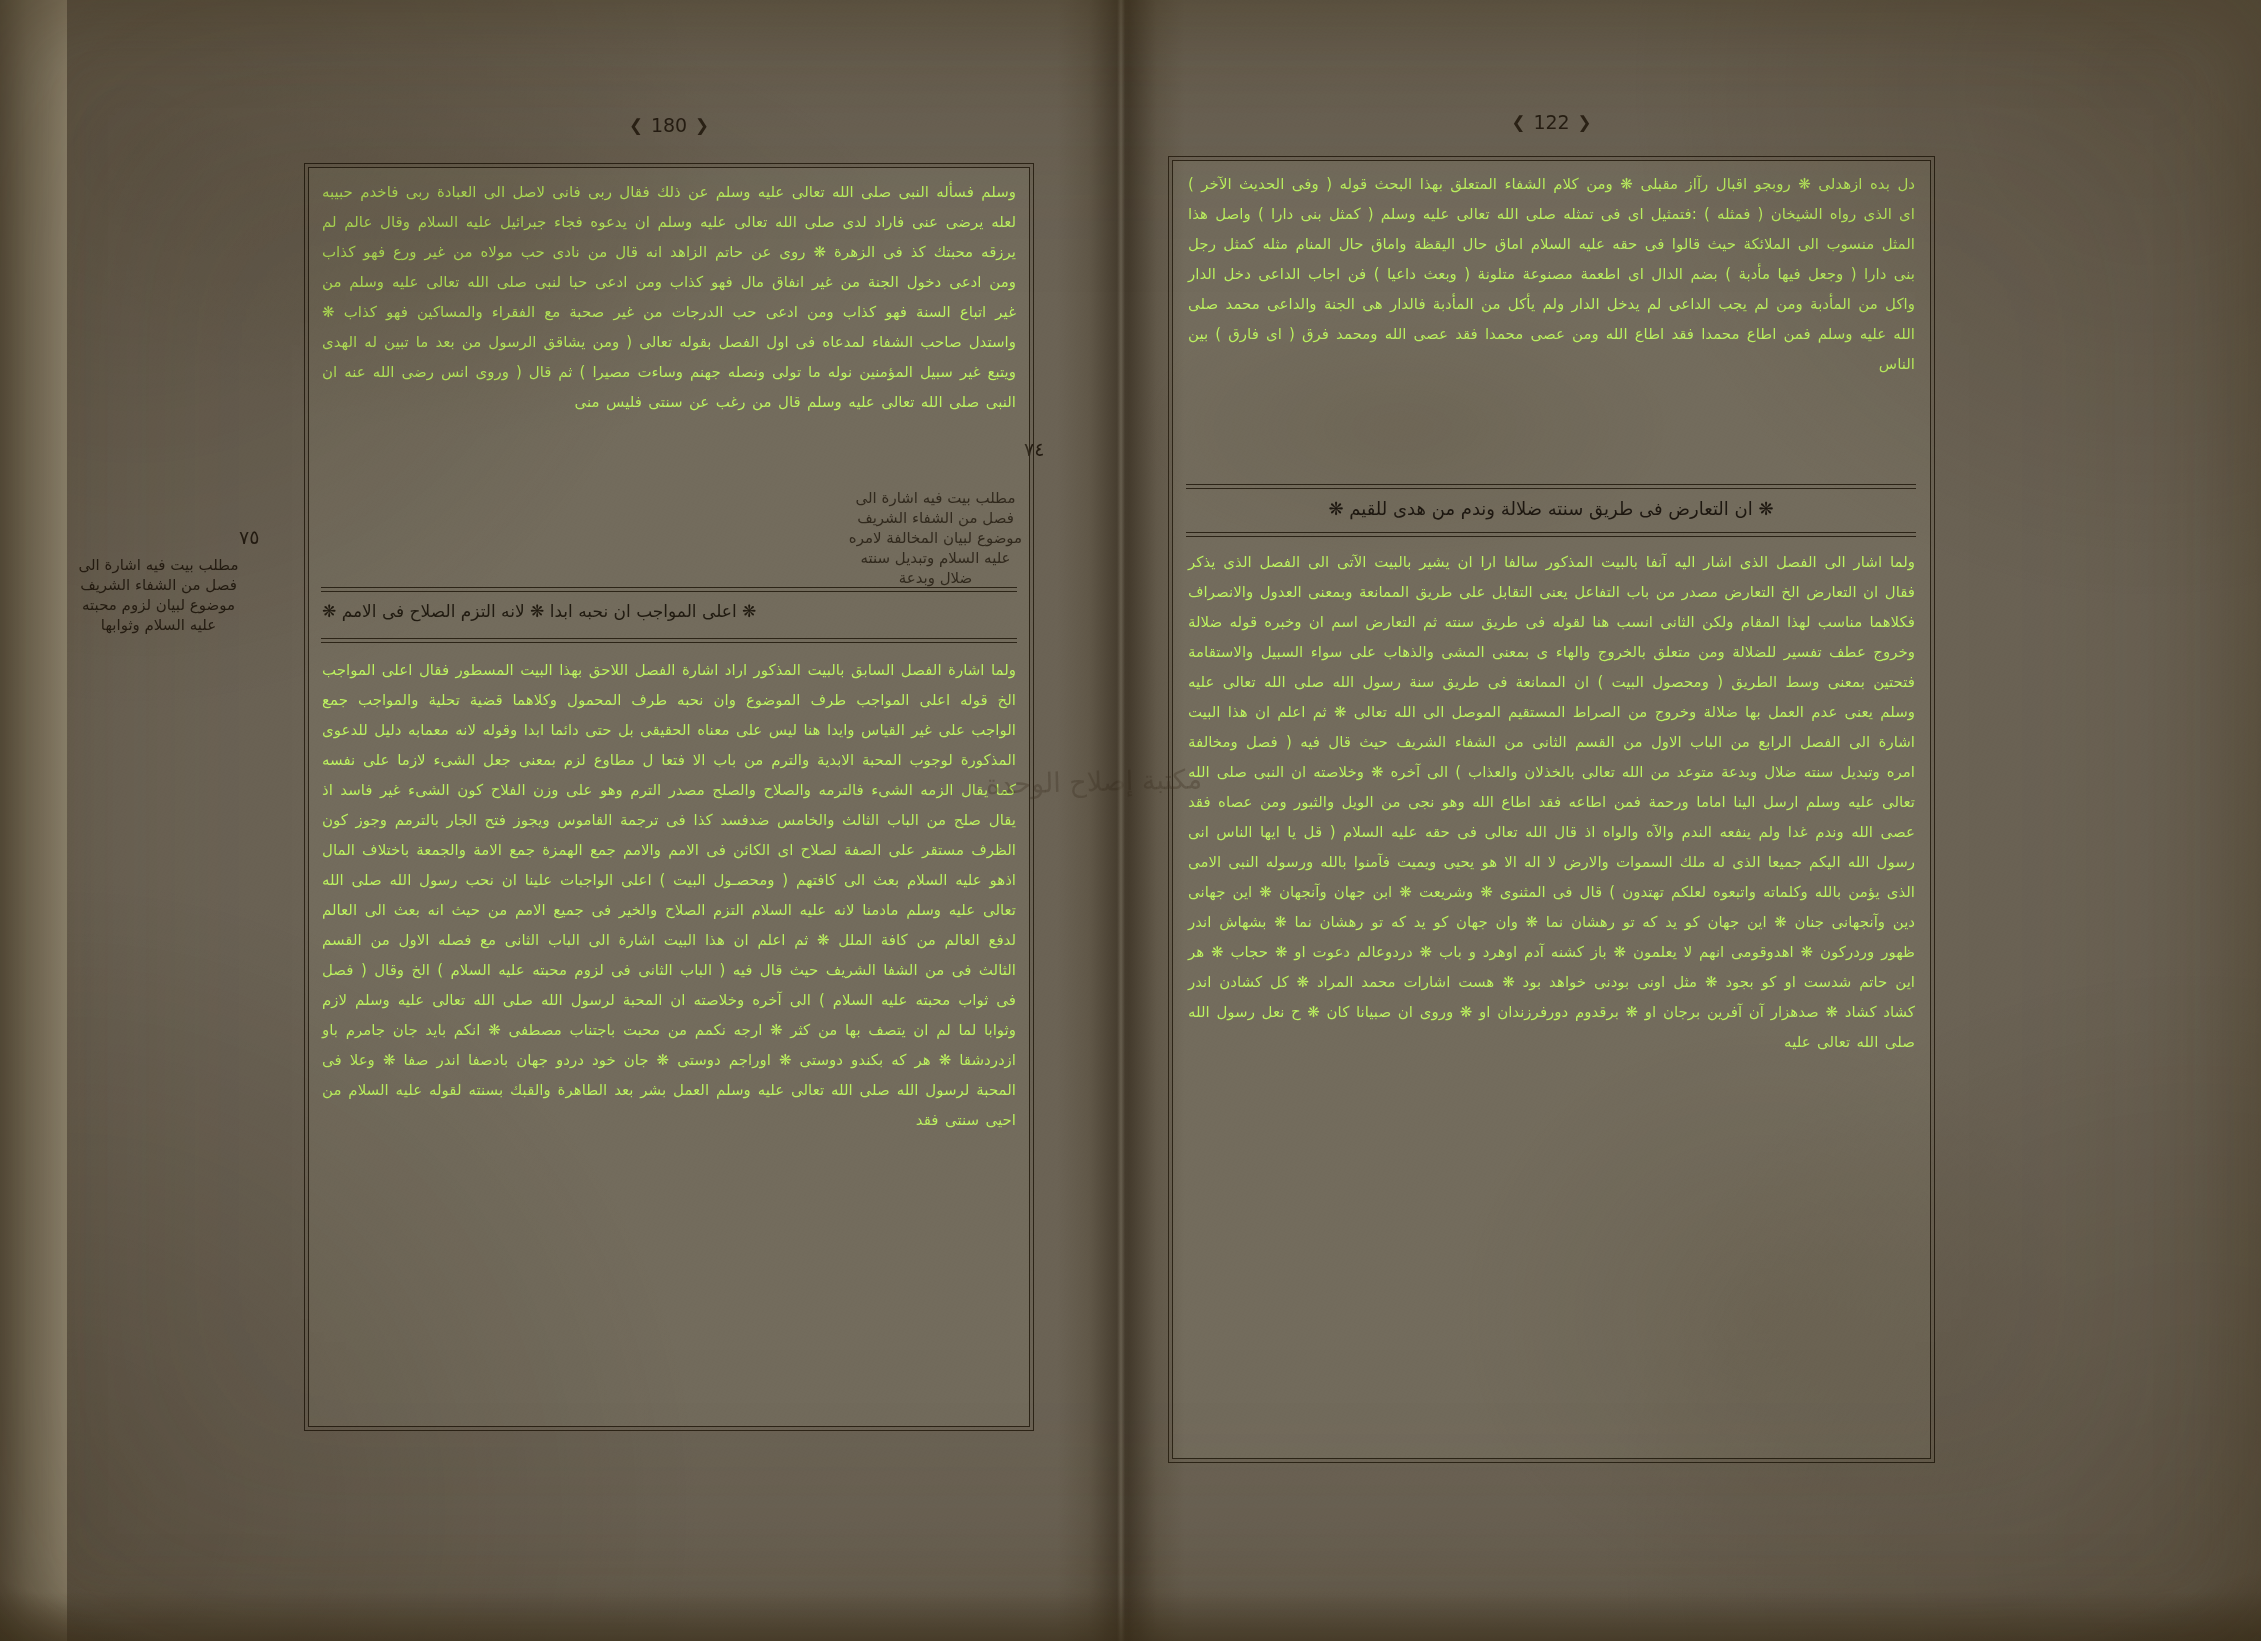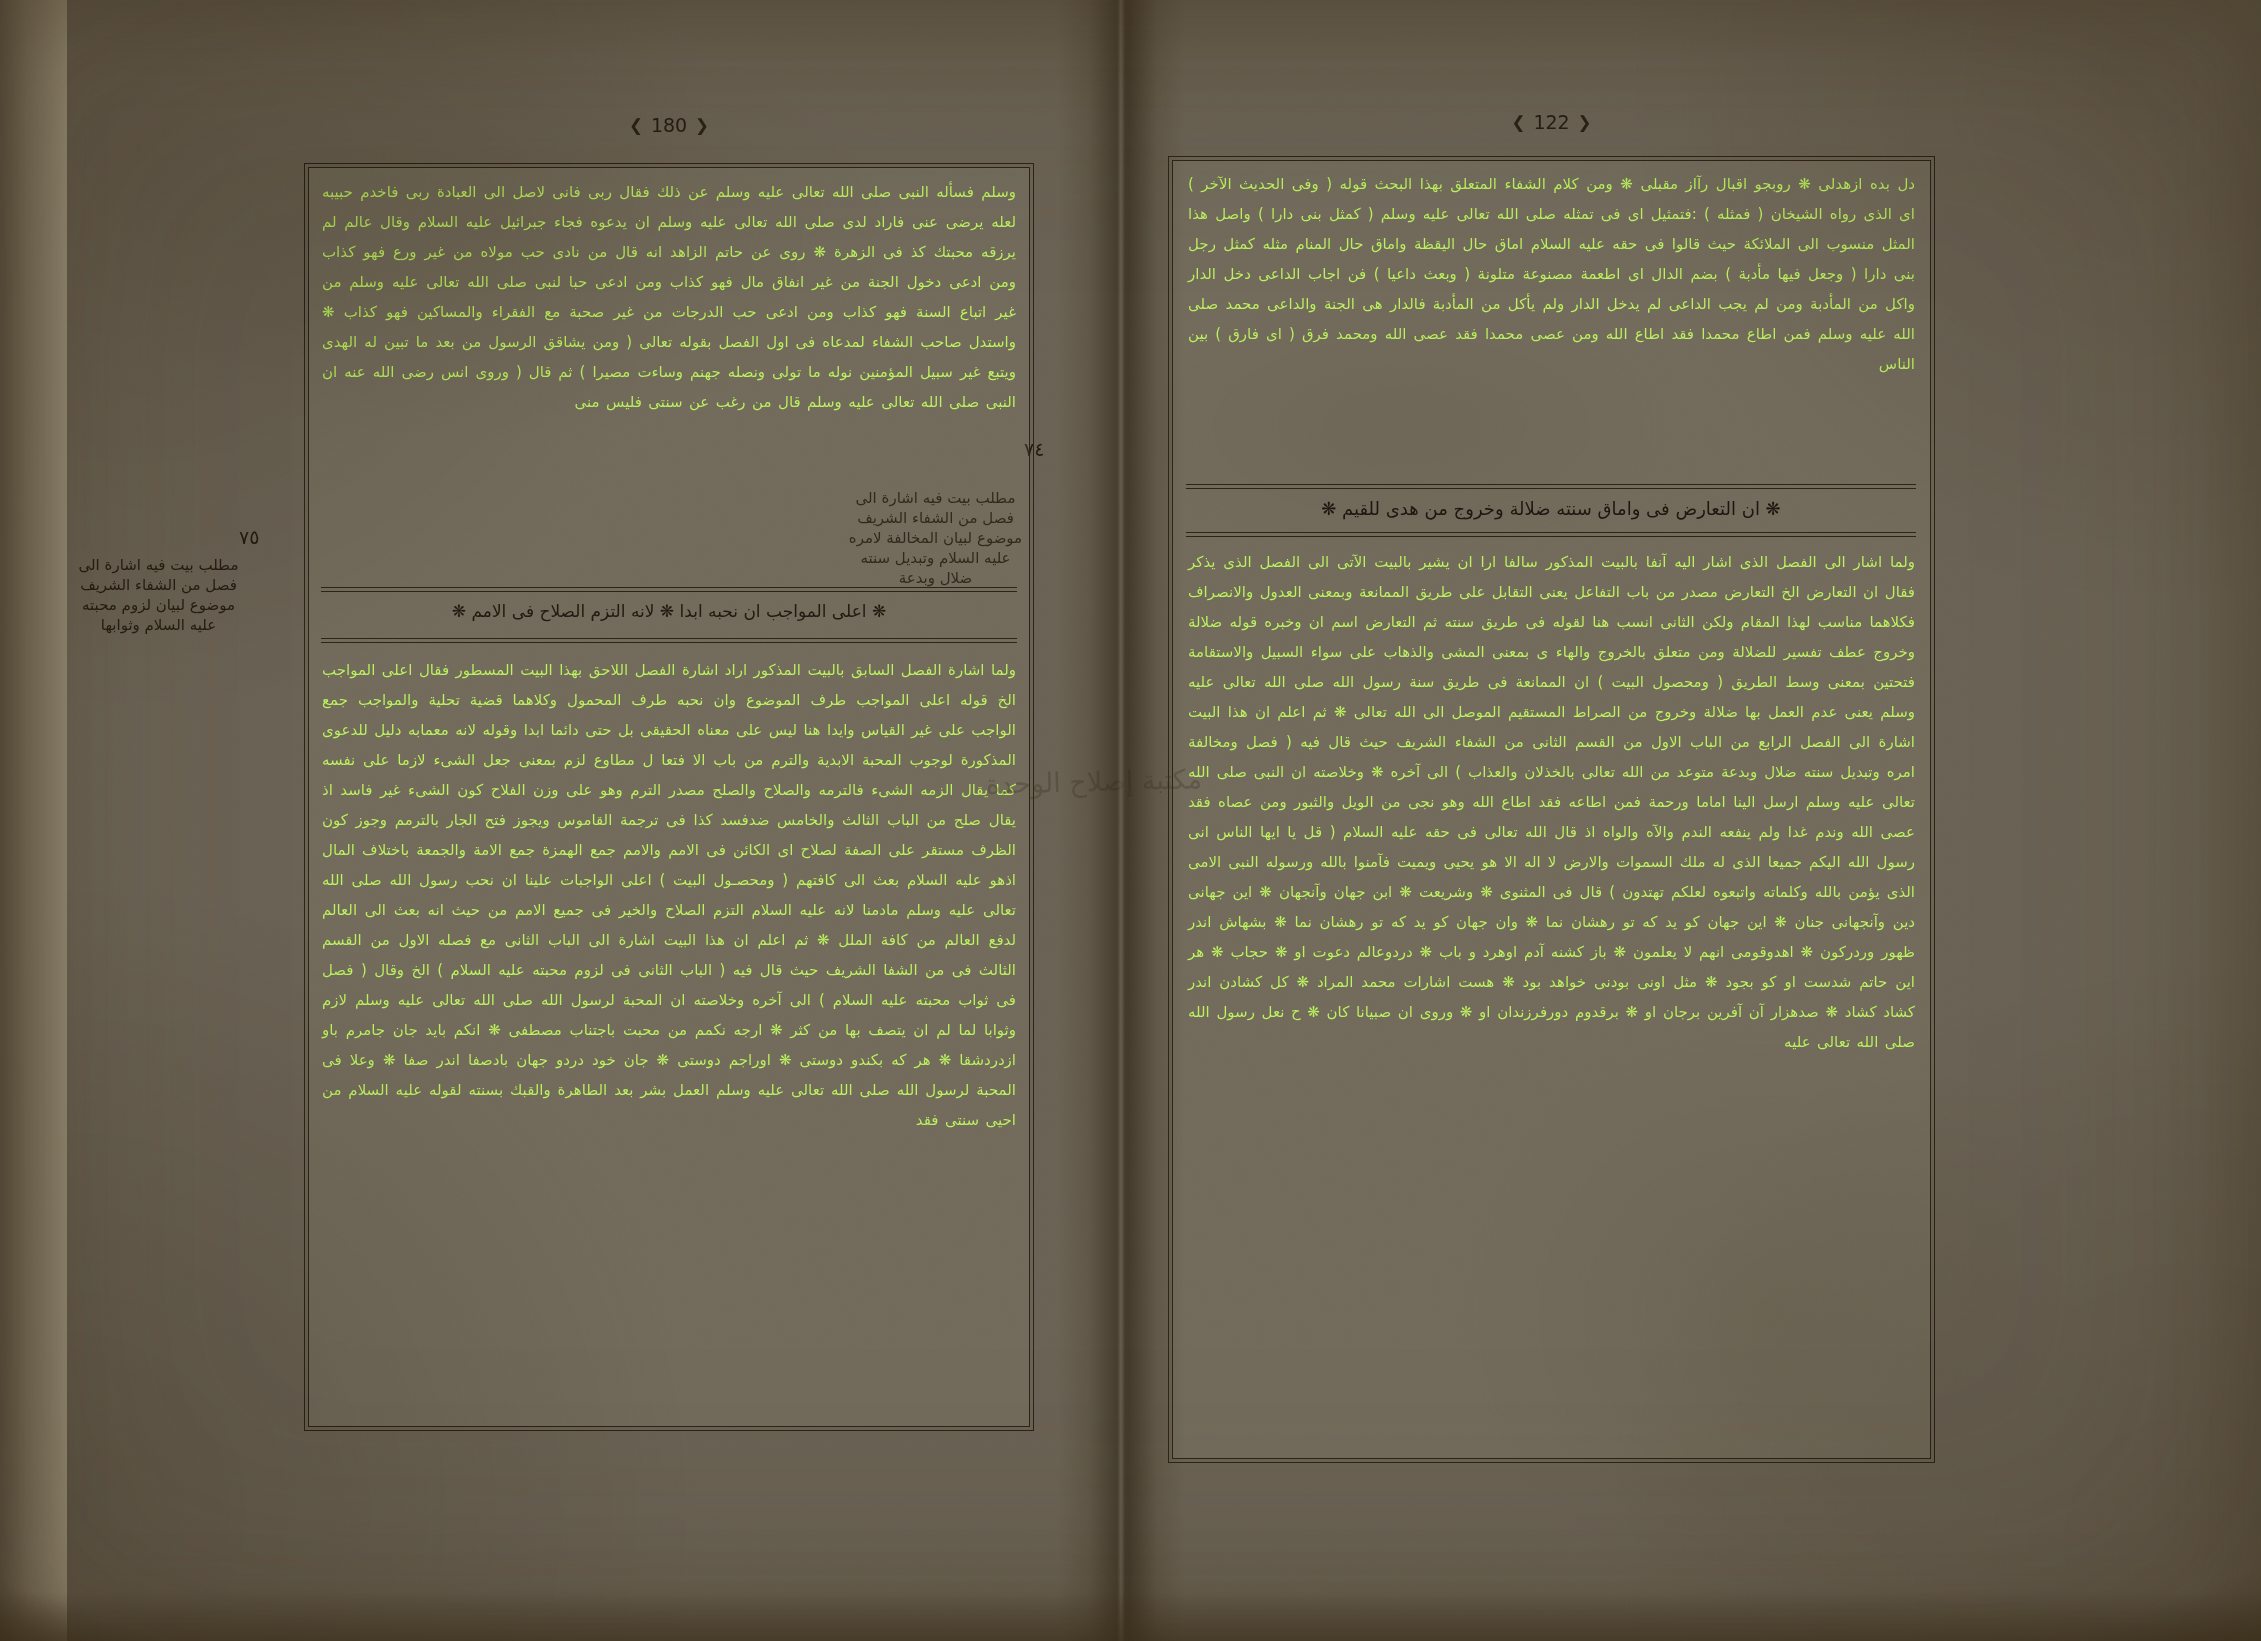--- a/index.html
+++ b/index.html
@@ -180,21 +180,21 @@
     left: 12.2px; right: 12.2px;
     border-top: 1.7px solid #2c2417;
     border-bottom: 1.1px solid #2c2417;
     height: 2.8px;
   }
 
   
   .heading {
     position: absolute;
     left: 14.4px; right: 1px;
-    text-align: center;
+    text-align: left;
     font-size: 17px;
     line-height: 29px;
     color: #201a10;
   }
 
   
   .margin-note {
     position: absolute;
     direction: rtl;
     font-size: 15px;
@@ -281,21 +281,21 @@
       <span class="orn">❯</span>
     </div>
 
     <div class="text-frame" id="frame-right"></div>
 
     <div class="body-text arabic" style="left:72px; right:72px; top:169px; width:727px;">دل بده ازهدلى ❋ روبجو اقبال رآاز مقبلى ❋ ومن كلام الشفاء المتعلق بهذا البحث قوله ( وفى الحديث الآخر ) اى الذى رواه الشيخان ( فمثله ) :فتمثيل اى فى تمثله صلى الله تعالى عليه وسلم ( كمثل بنى دارا ) واصل هذا المثل منسوب الى الملائكة حيث قالوا فى حقه عليه السلام اماق حال اليقظة واماق حال المنام مثله كمثل رجل بنى دارا ( وجعل فيها مأدبة ) بضم الدال اى اطعمة مصنوعة متلونة ( وبعث داعيا ) فن اجاب الداعى دخل الدار واكل من المأدبة ومن لم يجب الداعى لم يدخل الدار ولم يأكل من المأدبة فالدار هى الجنة والداعى محمد صلى الله عليه وسلم فمن اطاع محمدا فقد اطاع الله ومن عصى محمدا فقد عصى الله ومحمد فرق ( اى فارق ) بين الناس</div>
 
     <div class="rule" style="left:70px; width:730px; top:484px;"></div>
     <div class="rule" style="left:70px; width:730px; top:532px;"></div>
 
-    <div id="chapter-band" class="arabic">❋ ان التعارض فى واماق سنته ضلالة وخروج من هدى للقيم ❋</div>
+    <div id="chapter-band" class="arabic">❋ ان التعارض فى طريق سنته ضلالة وندم من هدى للقيم ❋</div>
 
     <div class="body-text arabic" style="left:72px; right:72px; top:547px; width:727px;">ولما اشار الى الفصل الذى اشار اليه آنفا بالبيت المذكور سالفا ارا ان يشير بالبيت الآتى الى الفصل الذى يذكر فقال ان التعارض الخ التعارض مصدر من باب التفاعل يعنى التقابل على طريق الممانعة وبمعنى العدول والانصراف فكلاهما مناسب لهذا المقام ولكن الثانى انسب هنا لقوله فى طريق سنته ثم التعارض اسم ان وخبره قوله ضلالة وخروج عطف تفسير للضلالة ومن متعلق بالخروج والهاء ى بمعنى المشى والذهاب على سواء السبيل والاستقامة فتحتين بمعنى وسط الطريق ( ومحصول البيت ) ان الممانعة فى طريق سنة رسول الله صلى الله تعالى عليه وسلم يعنى عدم العمل بها ضلالة وخروج من الصراط المستقيم الموصل الى الله تعالى ❋ ثم اعلم ان هذا البيت اشارة الى الفصل الرابع من الباب الاول من القسم الثانى من الشفاء الشريف حيث قال فيه ( فصل ومخالفة امره وتبديل سنته ضلال وبدعة متوعد من الله تعالى بالخذلان والعذاب ) الى آخره ❋ وخلاصته ان النبى صلى الله تعالى عليه وسلم ارسل الينا اماما ورحمة فمن اطاعه فقد اطاع الله وهو نجى من الويل والثبور ومن عصاه فقد عصى الله وندم غدا ولم ينفعه الندم والآه والواه اذ قال الله تعالى فى حقه عليه السلام ( قل يا ايها الناس انى رسول الله اليكم جميعا الذى له ملك السموات والارض لا اله الا هو يحيى ويميت فآمنوا بالله ورسوله النبى الامى الذى يؤمن بالله وكلماته واتبعوه لعلكم تهتدون ) قال فى المثنوى ❋ وشريعت ❋ ابن جهان وآنجهان ❋ اين جهانى دين وآنجهانى جنان ❋ اين جهان كو يد كه تو رهشان نما ❋ وان جهان كو يد كه تو رهشان نما ❋ بشهاش اندر ظهور وردركون ❋ اهدوقومى انهم لا يعلمون ❋ باز كشنه آدم اوهرد و باب ❋ دردوعالم دعوت او ❋ حجاب ❋ هر اين حاتم شدست او كو بجود ❋ مثل اونى بودنى خواهد بود ❋ هست اشارات محمد المراد ❋ كل كشادن اندر كشاد كشاد ❋ صدهزار آن آفرين برجان او ❋ برقدوم دورفرزندان او ❋ وروى ان صبيانا كان ❋ ح نعل رسول الله صلى الله تعالى عليه</div>
 
   </div>
 
   <div class="margin-note arabic" id="margin-note-right">مطلب بيت فيه اشارة الى فصل من الشفاء الشريف موضوع لبيان المخالفة لامره عليه السلام وتبديل سنته ضلال وبدعة</div>
   <div class="margin-number arabic" id="catch-74">٧٤</div>
 
   <div class="page" id="page-left">
 

